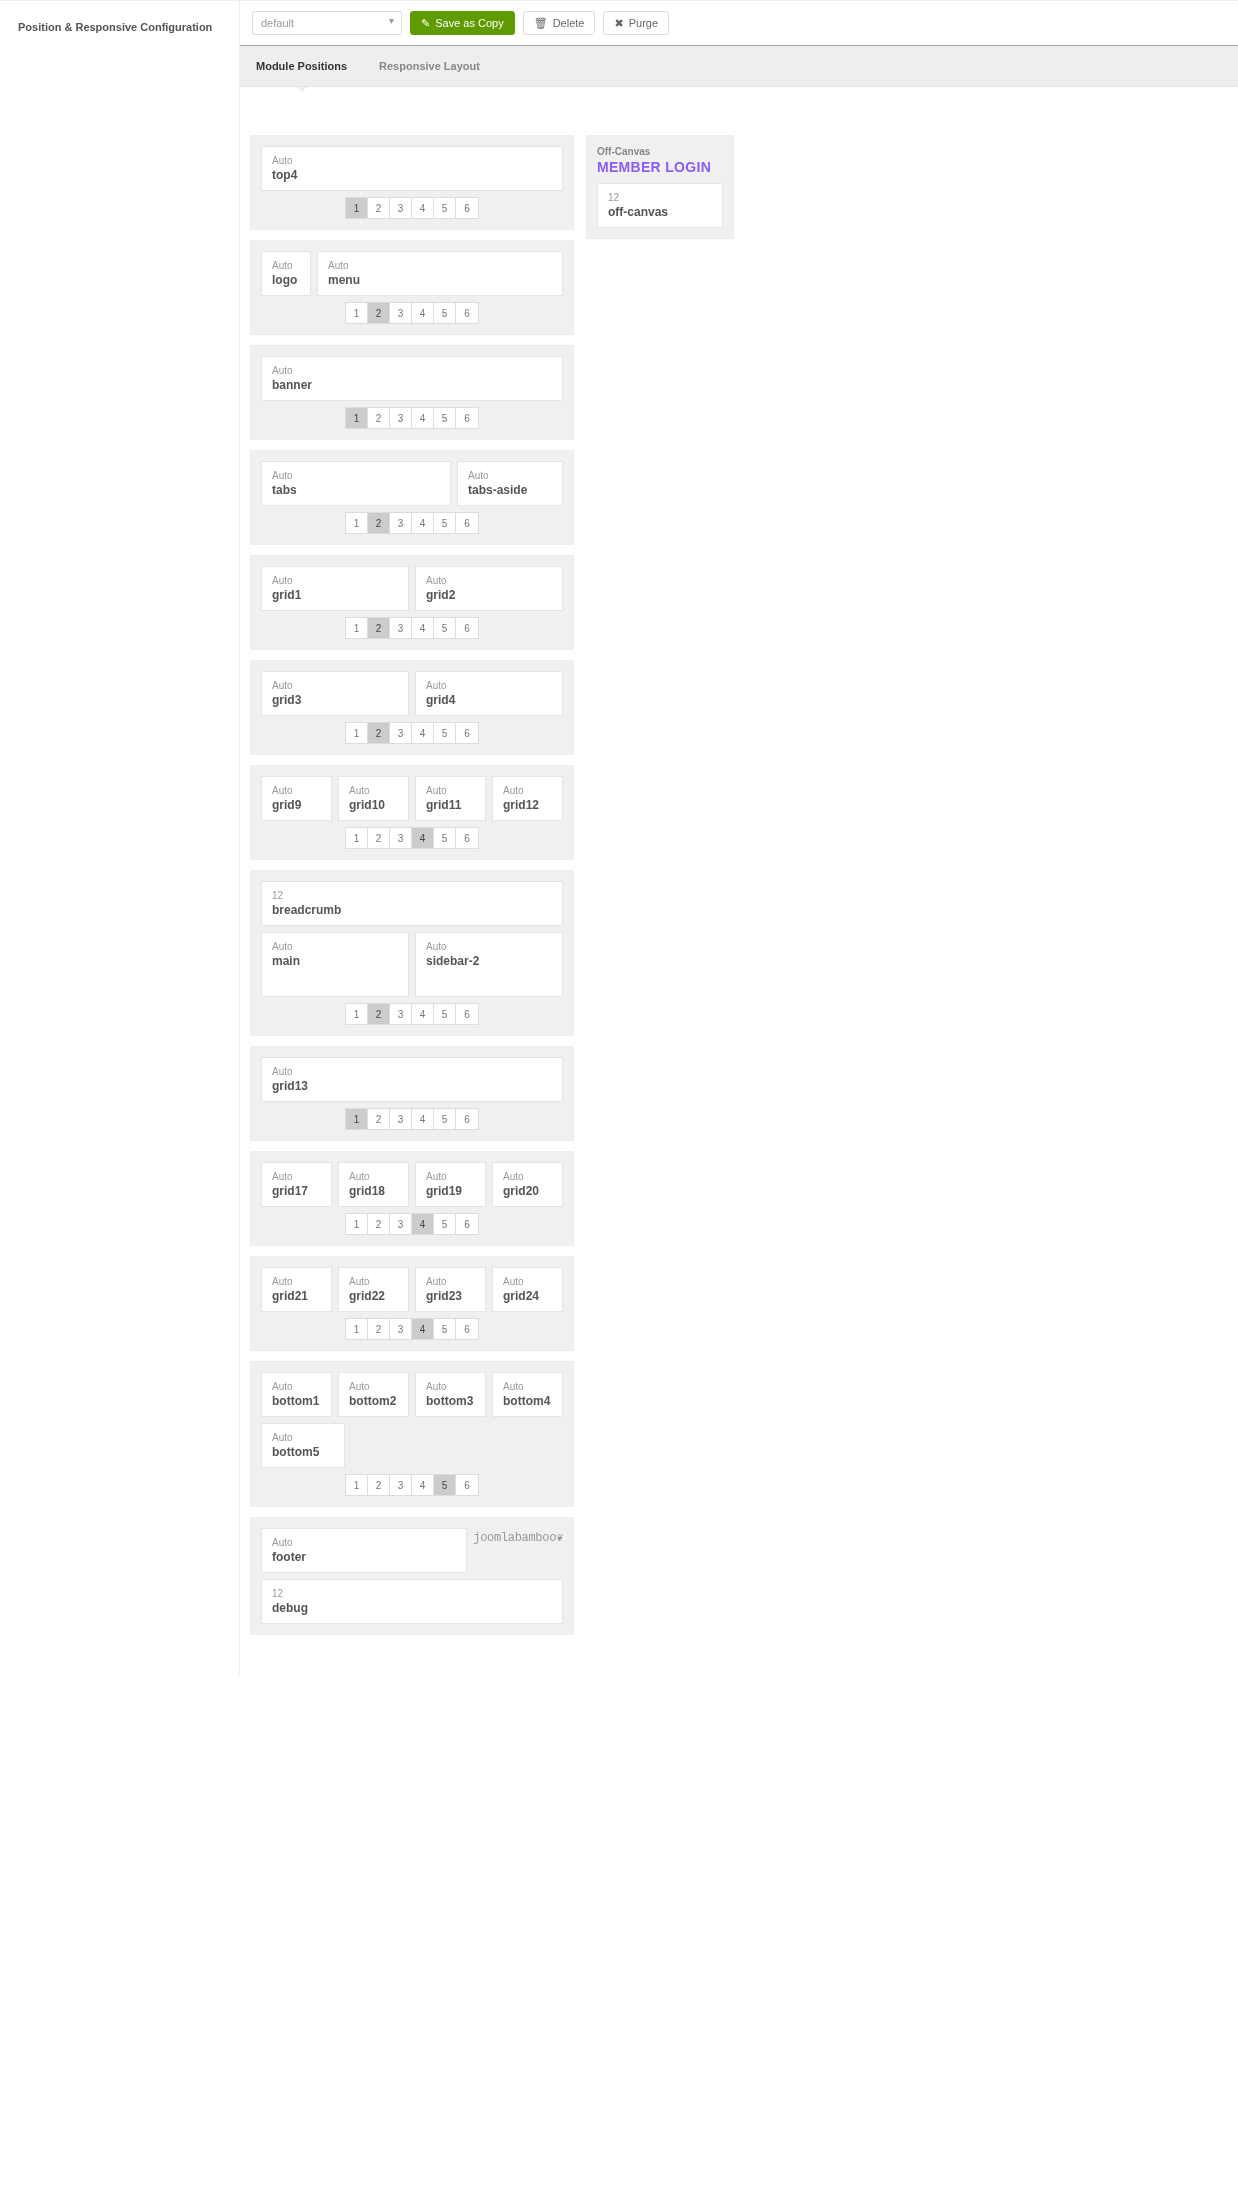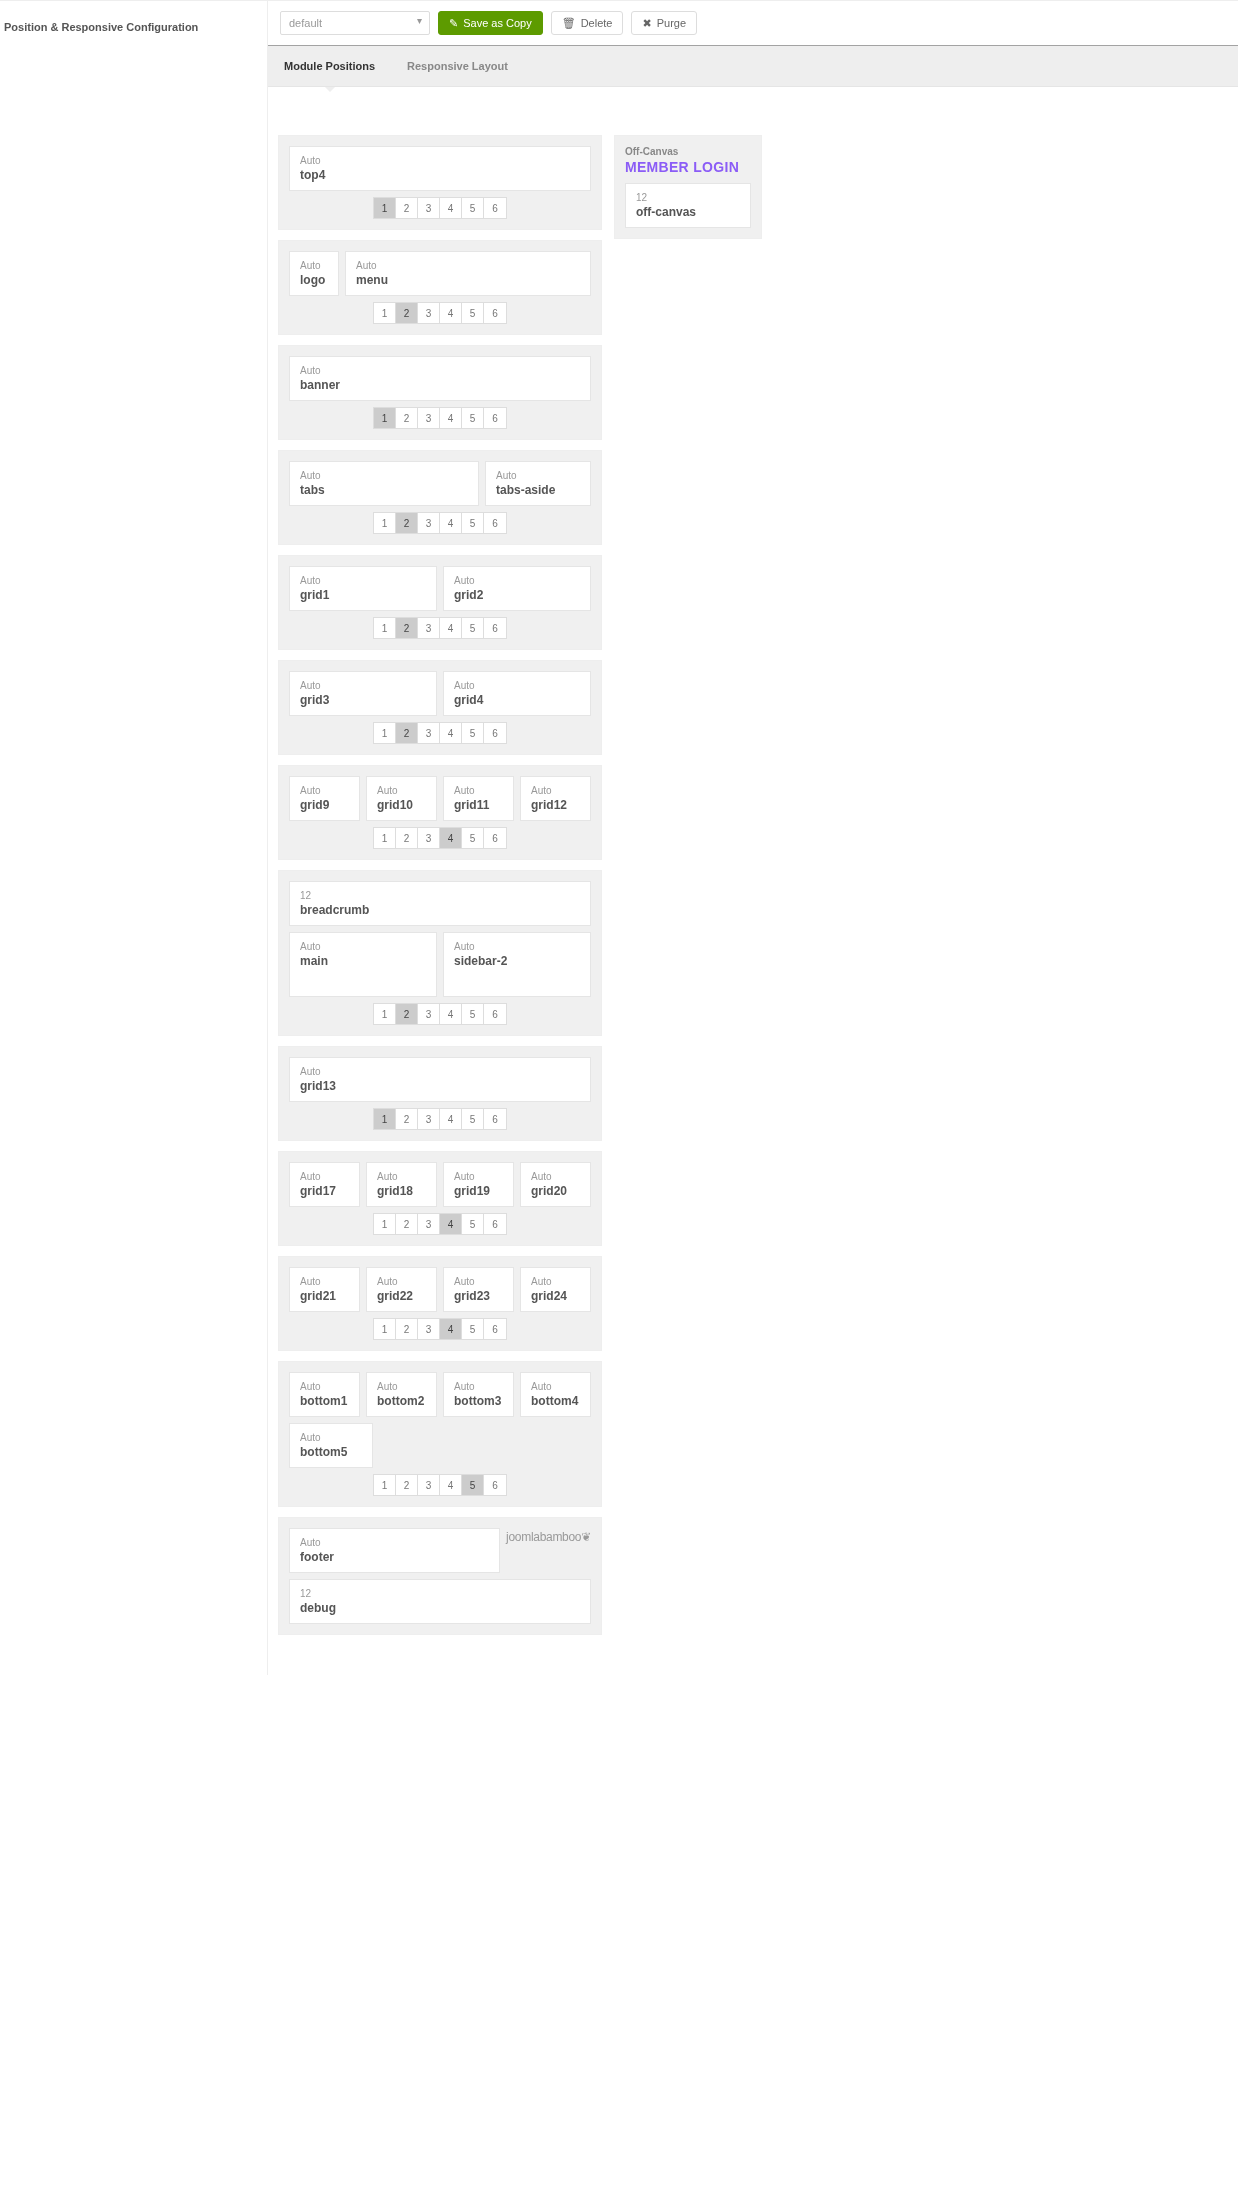--- a/index.html
+++ b/index.html
@@ -1,18 +1,18 @@
 <!DOCTYPE html>
 <html><head>
 <meta charset="utf-8">
 <style>
 *{box-sizing:border-box;margin:0;padding:0}
 body{font-family:Helvetica,Arial,sans-serif;font-size:11px;color:#666;background:#fff}
 .outer{display:flex;border-top:1px solid #eee}
-.sidebar{width:268px;padding:20px 4px;border-right:1px solid #eee}
+.sidebar{width:240px;padding:20px 18px;border-right:1px solid #eee}
 .sidebar-title{font-size:11px;font-weight:bold;color:#555}
 .main{flex:1}
 .toolbar{display:flex;gap:8px;padding:10px 12px;align-items:flex-end}
 .select-wrap{position:relative;width:150px}
 .select-wrap select{width:100%;height:24px;border:1px solid #ddd;background:#fff;padding:0 8px;color:#999;font-size:11px;appearance:none;border-radius:2px}
 .select-wrap:after{content:"▾";position:absolute;right:8px;top:4px;color:#999;font-size:10px;pointer-events:none}
 .btn{display:inline-flex;align-items:center;gap:5px;height:24px;padding:0 10px;border:1px solid #ddd;background:#fff;color:#666;font-size:11px;border-radius:3px;cursor:pointer}
 .btn-green{background:#5d9b00;border-color:#5d9b00;color:#fff}
 .tabbar{display:flex;background:#eee;border-top:1px solid #a3a3a3;border-bottom:1px solid #e5e5e5}
 .tab{padding:14px 16px;font-size:11px;font-weight:bold;color:#888;cursor:pointer}
@@ -28,21 +28,21 @@
 .mod-top{font-size:10px;color:#999;margin-bottom:2px}
 .mod-name{font-size:12px;font-weight:bold;color:#555}
 .pager-wrap{display:flex;justify-content:center;margin-top:6px;position:relative}
 .pager-wrap:before{content:"";position:absolute;left:0;right:0;top:50%;height:1px}
 .pager{display:flex;border:1px solid #ddd;background:#fff;position:relative}
 .pager span{width:22px;height:20px;display:flex;align-items:center;justify-content:center;font-size:10px;color:#777;border-right:1px solid #ddd;cursor:pointer}
 .pager span:last-child{border-right:none}
 .pager span.sel{background:#ccc;color:#444}
 .oc-title{font-size:10px;color:#888;margin-bottom:2px;font-weight:bold}
 .oc-heading{font-size:14px;font-weight:bold;color:#8b5cf6;margin-bottom:8px;letter-spacing:0.3px}
-.logo-txt{font-family:Liberation Sans, sans-serif;font-size:12px;color:#999;letter-spacing:-0.3px}
+.logo-txt{font-family:Liberation Mono, monospace;font-size:12px;color:#999;letter-spacing:-0.3px}
 .logo-txt .leaf{color:#999}
 .fg{flex:1}
 .f2{flex:2}
 .f3{flex:3}
 .pad-module{padding-bottom:28px}
 </style>
 </head>
 <body>
 
 <div class="outer">

